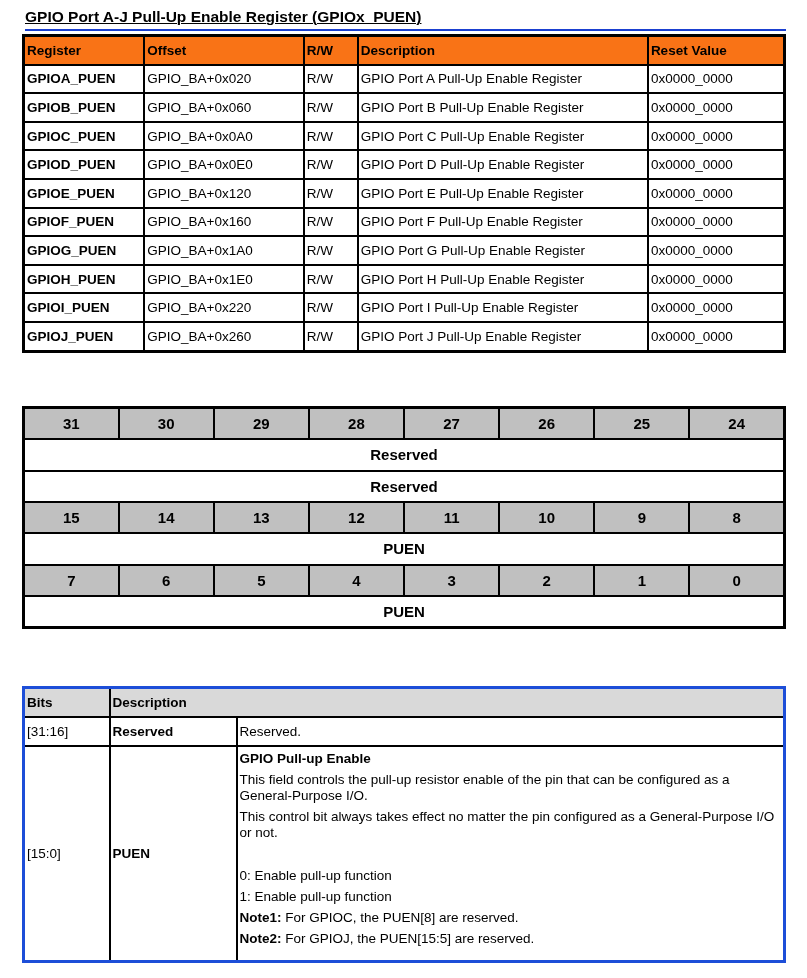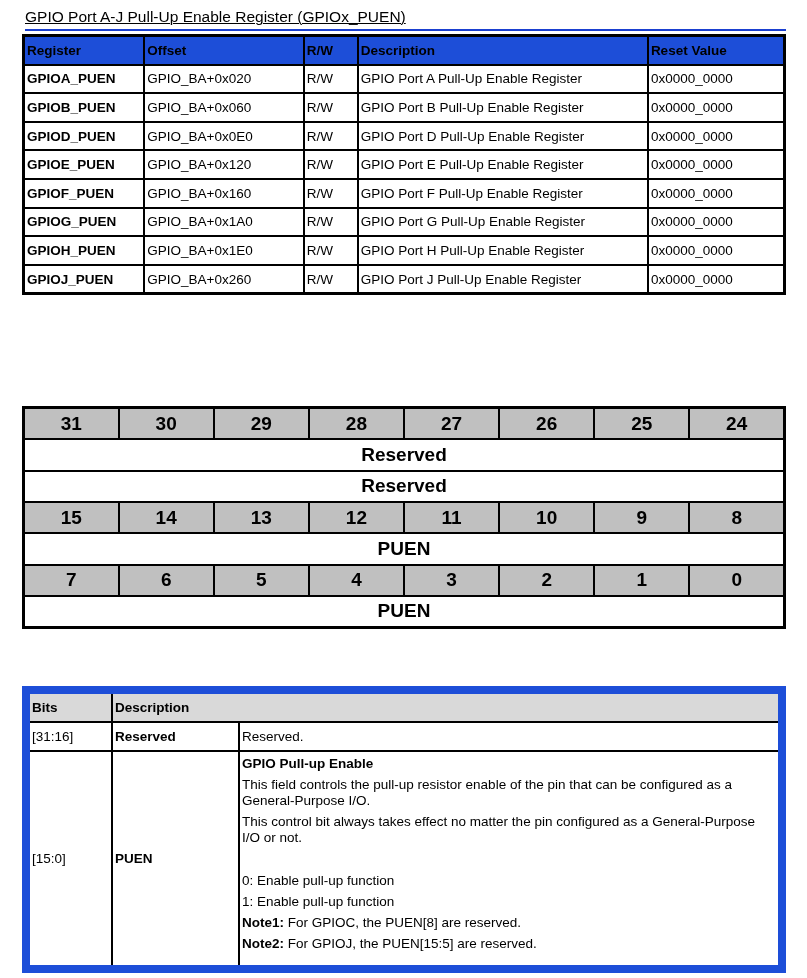--- a/index.html
+++ b/index.html
@@ -1,41 +1,41 @@
 <!DOCTYPE html>
 <html><head>
 <meta charset="utf-8">
 <style>
   html, body { margin: 0; padding: 0; background: #ffffff; }
   body { width: 807px; height: 978px; position: relative; font-family: "Liberation Sans", sans-serif; color: #000; overflow: hidden; }
 
   .title {
     position: absolute; left: 25px; top: 8px; width: 761px;
-    font-weight: normal; font-size: 15.5px; line-height: 18px;
+    font-weight: bold; font-size: 15.5px; line-height: 18px;
     border-bottom: 2px solid #1a3fd0; padding-bottom: 3px;
   }
   .title span { text-decoration: underline; text-decoration-thickness: 1px; }
 
   table { border-collapse: collapse; position: absolute; }
   td, th { font-family: "Liberation Sans", sans-serif; font-size: 13.5px; }
 
   
   #reg-table { left: 22px; top: 34px; width: 764px; border: 3px solid #000; }
   #reg-table th, #reg-table td { border: 2px solid #000; height: 26.6px; padding: 0 0 0 2px; text-align: left; vertical-align: middle; }
-  #reg-table th { background: #1d4ed8; font-weight: bold; }
+  #reg-table th { background: #f97316; font-weight: bold; }
   #reg-table td.reg-name { font-weight: bold; }
 
   
   #bit-table { left: 22px; top: 406px; width: 764px; border: 3px solid #000; table-layout: fixed; }
-  #bit-table td { border: 2px solid #000; text-align: center; vertical-align: middle; font-weight: bold; font-size: 19px; }
+  #bit-table td { border: 2px solid #000; text-align: center; vertical-align: middle; font-weight: bold; font-size: 15px; }
   #bit-table td.bitnum { background: #c0c0c0; height: 27px; }
   #bit-table td.field { background: #fff; height: 27.5px; }
 
   
-  #desc-table { left: 22px; top: 686px; width: 764px; border: 8px solid #1d4ed8; table-layout: fixed; }
+  #desc-table { left: 22px; top: 686px; width: 764px; border: 3px solid #1d4ed8; table-layout: fixed; }
   #desc-table th, #desc-table td { border: 2px solid #000; text-align: left; vertical-align: middle; padding: 0 0 0 2px; font-size: 13.5px; }
   #desc-table th { background: #d9d9d9; font-weight: bold; height: 27px; }
   #desc-table td.r1 { height: 27px; }
   #desc-table td.bold { font-weight: bold; }
   .desc-block { padding: 4px 2px 4px 0; }
   .desc-block p { margin: 0 0 5px 0; line-height: 16px; }
   .desc-block p.head { font-weight: bold; }
   .desc-block p.gap { height: 16px; margin-bottom: 6px; }
   .desc-block b { font-weight: bold; }
 </style>
@@ -70,20 +70,27 @@
         <td>0x0000_0000</td>
       </tr>
       <tr>
         <td class="reg-name">GPIOB_PUEN</td>
         <td>GPIO_BA+0x060</td>
         <td>R/W</td>
         <td>GPIO Port B Pull-Up Enable Register</td>
         <td>0x0000_0000</td>
       </tr>
       <tr>
+        <td class="reg-name">GPIOC_PUEN</td>
+        <td>GPIO_BA+0x0A0</td>
+        <td>R/W</td>
+        <td>GPIO Port C Pull-Up Enable Register</td>
+        <td>0x0000_0000</td>
+      </tr>
+      <tr>
         <td class="reg-name">GPIOD_PUEN</td>
         <td>GPIO_BA+0x0E0</td>
         <td>R/W</td>
         <td>GPIO Port D Pull-Up Enable Register</td>
         <td>0x0000_0000</td>
       </tr>
       <tr>
         <td class="reg-name">GPIOE_PUEN</td>
         <td>GPIO_BA+0x120</td>
         <td>R/W</td>
@@ -102,20 +109,27 @@
         <td>GPIO_BA+0x1A0</td>
         <td>R/W</td>
         <td>GPIO Port G Pull-Up Enable Register</td>
         <td>0x0000_0000</td>
       </tr>
       <tr>
         <td class="reg-name">GPIOH_PUEN</td>
         <td>GPIO_BA+0x1E0</td>
         <td>R/W</td>
         <td>GPIO Port H Pull-Up Enable Register</td>
+        <td>0x0000_0000</td>
+      </tr>
+      <tr>
+        <td class="reg-name">GPIOI_PUEN</td>
+        <td>GPIO_BA+0x220</td>
+        <td>R/W</td>
+        <td>GPIO Port I Pull-Up Enable Register</td>
         <td>0x0000_0000</td>
       </tr>
       <tr>
         <td class="reg-name">GPIOJ_PUEN</td>
         <td>GPIO_BA+0x260</td>
         <td>R/W</td>
         <td>GPIO Port J Pull-Up Enable Register</td>
         <td>0x0000_0000</td>
       </tr>
     </tbody>

